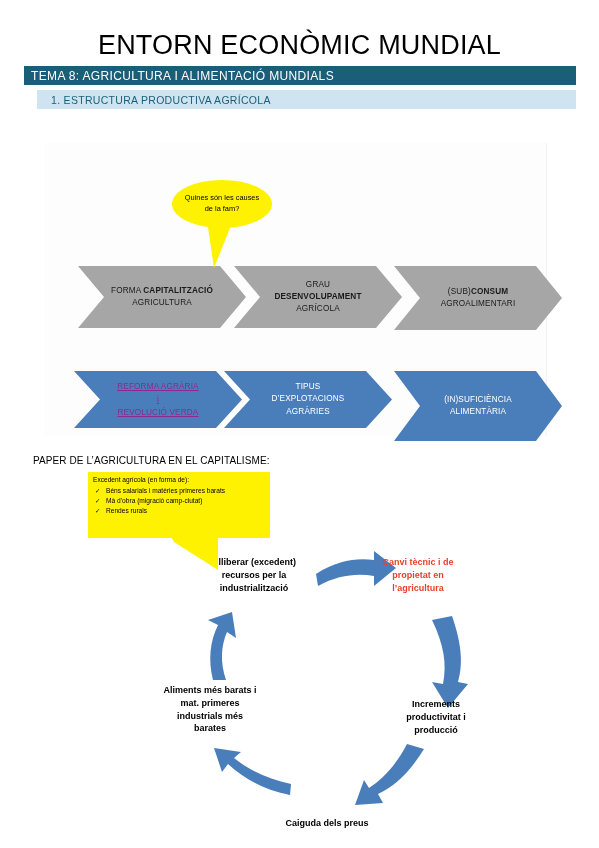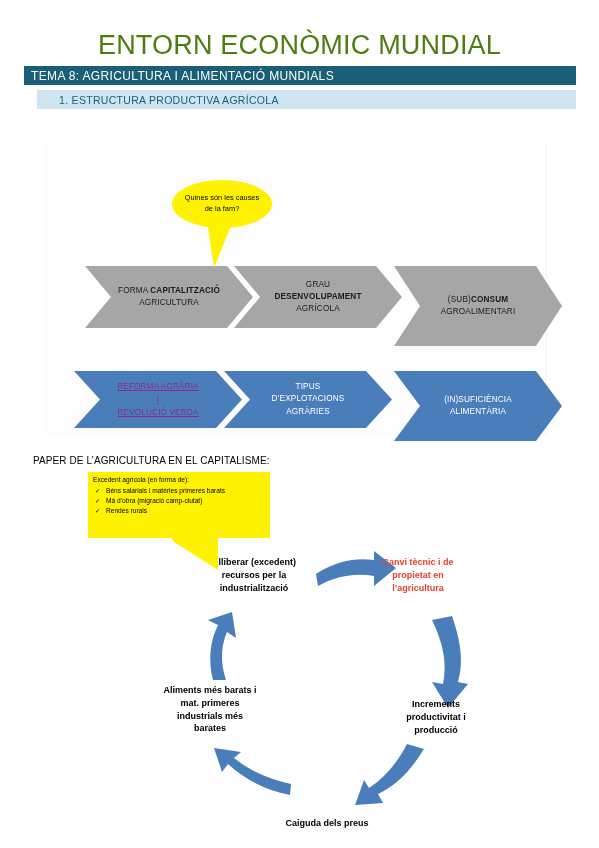--- a/index.html
+++ b/index.html
@@ -12,42 +12,42 @@
     overflow:hidden;
   }
   #page{position:absolute;left:0;top:0;width:599px;height:848px;}
 
   
   .doc-title{
     position:absolute;left:0;top:30px;width:599px;
     text-align:center;
     font-size:27px;
     letter-spacing:.2px;
-    color:#4d7c0f;
+    color:#000000;
     font-weight:400;
     white-space:nowrap;
   }
   .tema-bar{
     position:absolute;left:24px;top:66px;width:552px;height:19px;
     background:#1B5E78;
     color:#ffffff;
     font-size:12px;
     letter-spacing:.35px;
     display:flex;align-items:center;
     padding-left:7px;
     box-sizing:border-box;
   }
   .sub-bar{
     position:absolute;left:37px;top:90px;width:539px;height:19px;
     background:#CFE4F1;
     color:#1B5E78;
     font-size:10.5px;
     letter-spacing:.3px;
     display:flex;align-items:center;
-    padding-left:22px;
+    padding-left:14px;
     box-sizing:border-box;
   }
   .intro-line{
     position:absolute;left:27px;top:112px;
     font-size:10.5px;color:#000;white-space:nowrap;
   }
 
   
   .panel-bg{
     position:absolute;left:44px;top:143px;width:502px;height:293px;
@@ -164,35 +164,35 @@
 
   <div class="bubble" id="bubble-2">
     <svg class="tail" width="104" height="92" viewBox="0 0 104 92">
       <polygon points="34,34 62,38 42,88" fill="#FFF200"></polygon>
     </svg>
     <div class="oval">Quines són les causes de la fam?</div>
   </div>
 
   <div class="chev-row">
 
-    <div class="chev chev-gray cshape-first" style="left:85px;top:266px;width:168px;height:62px;">
+    <div class="chev chev-gray cshape-first" style="left:78px;top:266px;width:168px;height:62px;">
       <div class="lbl">
         <span>FORMA </span><b>CAPITALITZACIÓ</b><br>
         <span>AGRICULTURA</span>
       </div>
     </div>
 
     <div class="chev chev-gray cshape" style="left:234px;top:266px;width:168px;height:62px;">
       <div class="lbl">
         <span>GRAU</span><br><b>DESENVOLUPAMENT</b><br>
         <span>AGRÍCOLA</span>
       </div>
     </div>
 
-    <div class="chev chev-gray cshape" style="left:394px;top:266px;width:168px;height:80px;">
+    <div class="chev chev-gray cshape" style="left:394px;top:266px;width:168px;height:64px;">
       <div class="lbl">
         <span>(SUB)</span><b>CONSUM</b><br>
         <span>AGROALIMENTARI</span>
       </div>
     </div>
   </div>
 
   <div class="chev-row">
 
     <div class="chev chev-blue cshape-first" style="left:74px;top:371px;width:168px;height:57px;">

